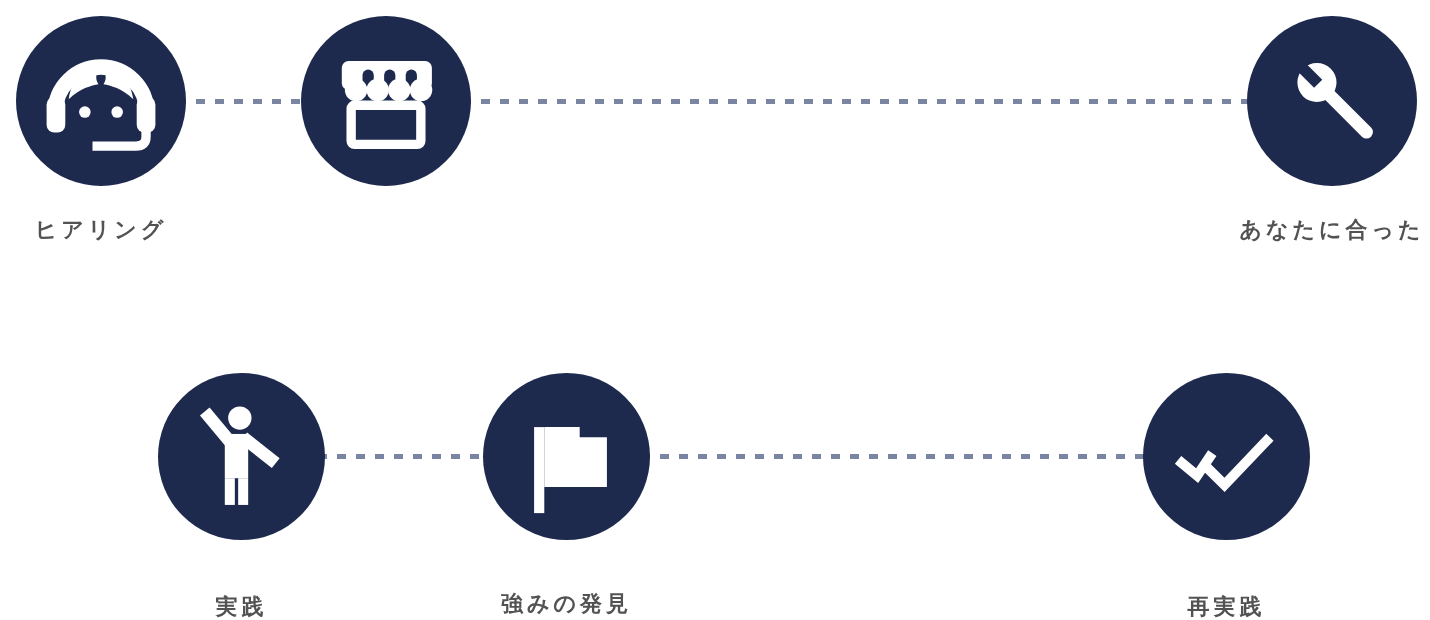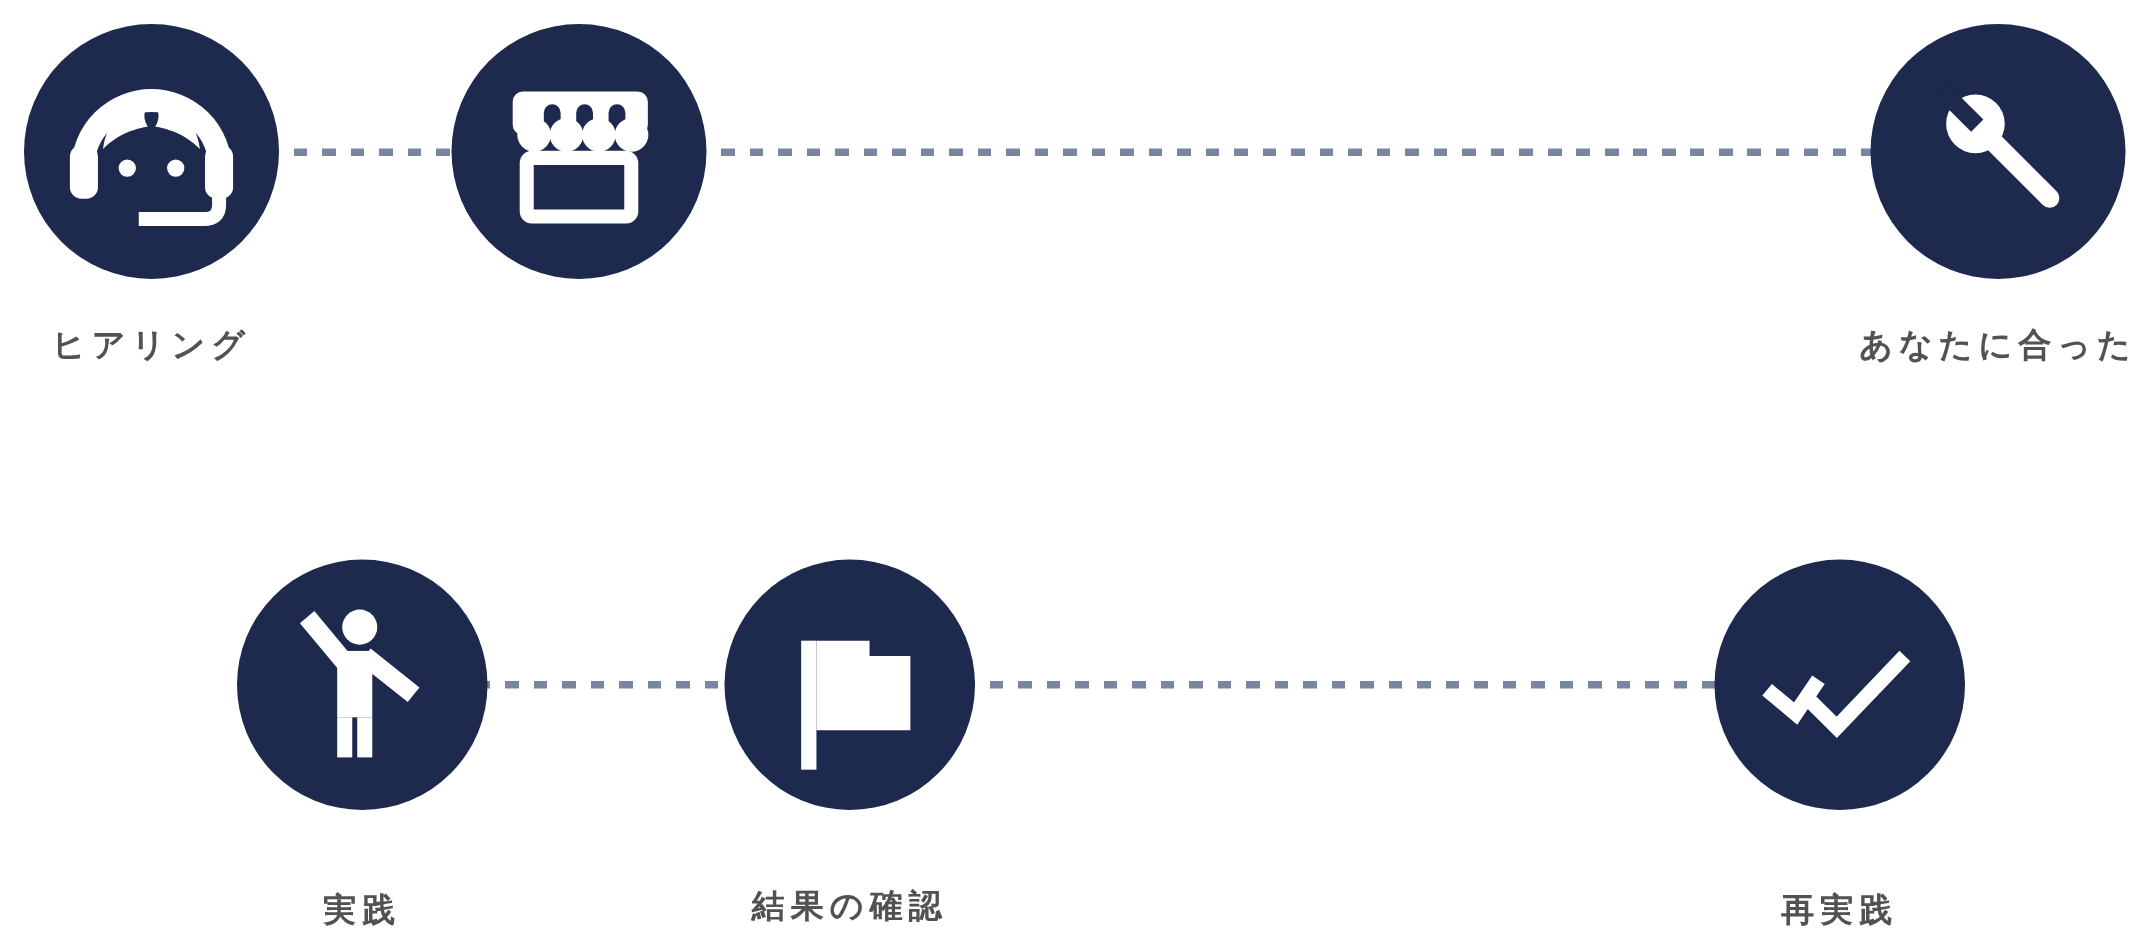--- a/index.html
+++ b/index.html
@@ -134,21 +134,21 @@
   </div>
 
   <div class="step row2 s7">
     <div class="circle">
       <svg class="icon" viewBox="0 0 100 100">
         <rect x="30.6" y="32.4" width="6.1" height="51.5"></rect>
         <path d="M36.7,32.4 L57.9,32.4 L57.9,38.5 L74.2,38.5 L74.2,68.2 L36.7,68.2 Z"></path>
       </svg>
     </div>
     <div class="label">
-      <div>結果の確認</div>
+      <div>強みの発見</div>
       <div></div>
     </div>
   </div>
 
 
   <div class="step row2 s9">
     <div class="circle">
       <svg class="icon" viewBox="0 0 100 100">
         <path class="st" stroke-width="6" d="M21,52 L32.4,61.5 L41.5,48"></path>
         <path class="st" stroke-width="6" d="M36.7,55 L48.8,67 L76,38.5"></path>

